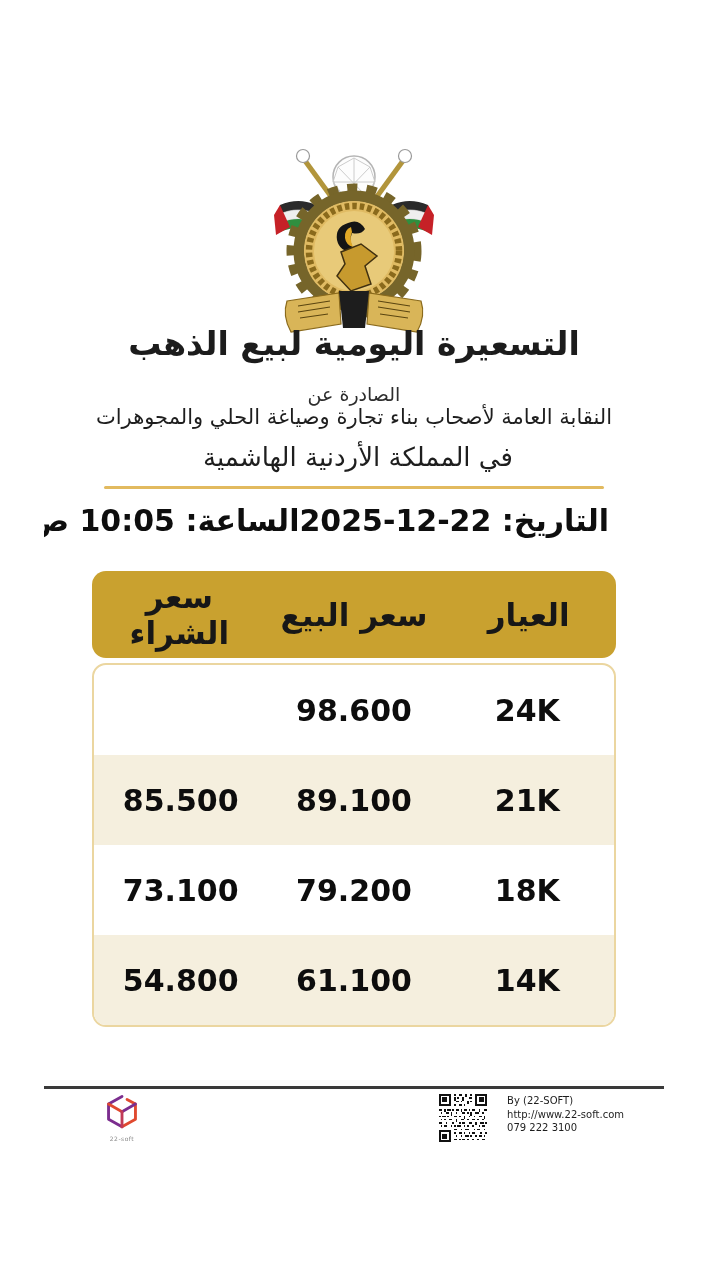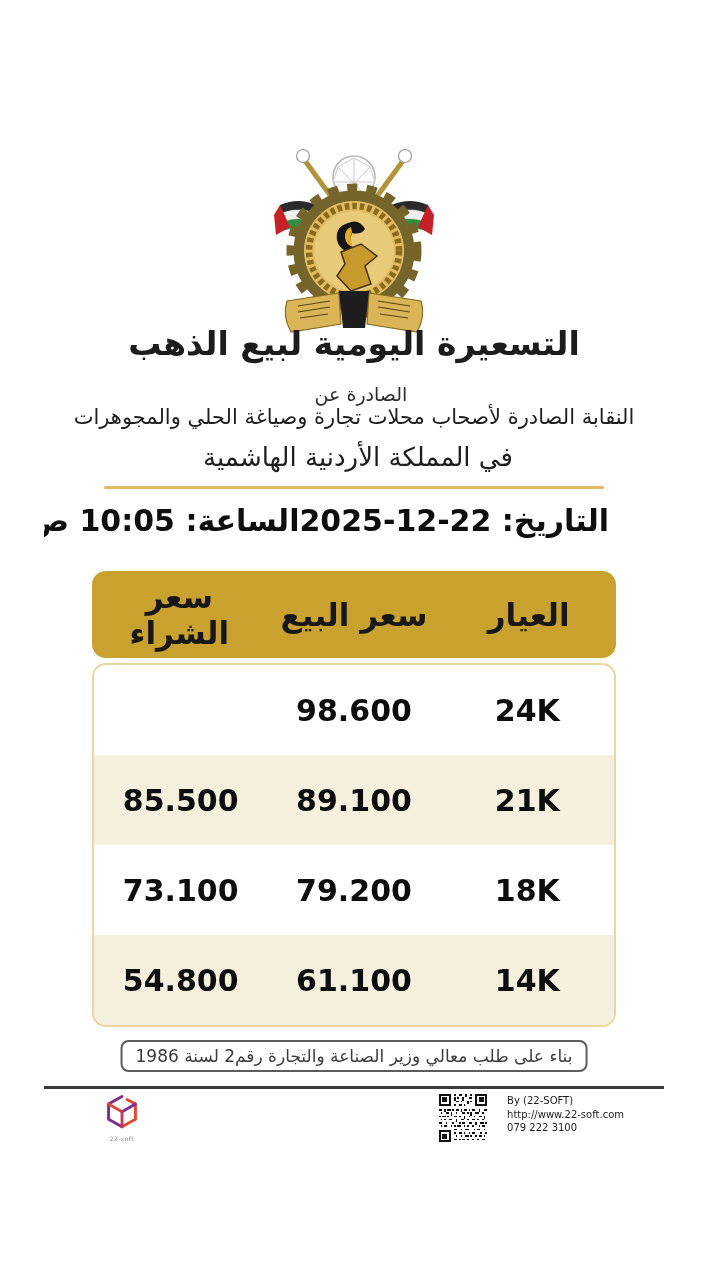--- a/index.html
+++ b/index.html
@@ -6,21 +6,21 @@
   html,body { background:#ffffff; }
   body { font-family:"DejaVu Sans", sans-serif; }
   .page { position:relative; width:620px; height:1280px; margin:0 auto; background:#ffffff; overflow:hidden; }
 
   
   .emblem { position:absolute; top:143px; left:50%; transform:translateX(-50%); width:172px; height:190px; }
 
   
   .title { position:absolute; top:324px; left:0; width:100%; text-align:center;
            font-size:33px; font-weight:bold; color:#1c1c1c; direction:rtl; }
-  .issued-by { position:absolute; top:383px; left:7px; width:100%; text-align:center;
+  .issued-by { position:absolute; top:383px; left:0; width:100%; text-align:center;
            font-size:19px; color:#2d2d2d; direction:rtl; }
   .issuer { position:absolute; top:405px; left:0; width:100%; text-align:center;
            font-size:21px; color:#1e1e1e; direction:rtl; }
   .country { position:absolute; top:442px; left:4px; width:100%; text-align:center;
            font-size:26px; color:#1e1e1e; direction:rtl; }
 
   .gold-divider { position:absolute; top:486px; left:60px; right:60px; height:3px;
            background:#e2ba5f; border-radius:2px; }
 
   
@@ -104,21 +104,21 @@
       <path d="M71,148 L101,148 L97,185 L75,185 Z" fill="#1d1d1d"></path>
       <g stroke="#5a4510" stroke-width="1.1">
         <path d="M30,163 L62,158 M30,169 L62,164 M32,175 L60,171"></path>
         <path d="M142,163 L110,158 M142,169 L110,164 M140,175 L112,171"></path>
       </g>
     </svg>
   </div>
 
   <div class="title">التسعيرة اليومية لبيع الذهب</div>
   <div class="issued-by">الصادرة عن</div>
-  <div class="issuer">النقابة الصادرة لأصحاب محلات تجارة وصياغة الحلي والمجوهرات</div>
+  <div class="issuer">النقابة العامة لأصحاب بناء تجارة وصياغة الحلي والمجوهرات</div>
   <div class="country">في المملكة الأردنية الهاشمية</div>
 
   <div class="gold-divider"></div>
 
   <div class="datetime">
     <div class="pair">
       <span>التاريخ:</span>
       <span>22-12-2025</span>
     </div>
     <div class="pair">
@@ -149,21 +149,20 @@
         <div>73.100</div>
       </div>
       <div class="trow">
         <div>14K</div>
         <div>61.100</div>
         <div>54.800</div>
       </div>
     </div>
   </div>
 
-  <div class="note-box">بناء على طلب معالي وزير الصناعة والتجارة رقم2 لسنة 1986</div>
 
   <div class="footer-rule"></div>
 
   <div class="footer">
     <div class="brand-left">
       <svg viewBox="0 0 40 44" width="34" height="37">
         <g fill="none" stroke-width="3.4" stroke-linecap="round" stroke-linejoin="round">
           <path d="M20,3 L4,12 L4,30 L20,39" stroke="#7b2d8e"></path>
           <path d="M26,6.5 L36,12 L36,30 L20,39" stroke="#e0492f"></path>
           <path d="M4,12 L20,21" stroke="#e0492f"></path>

